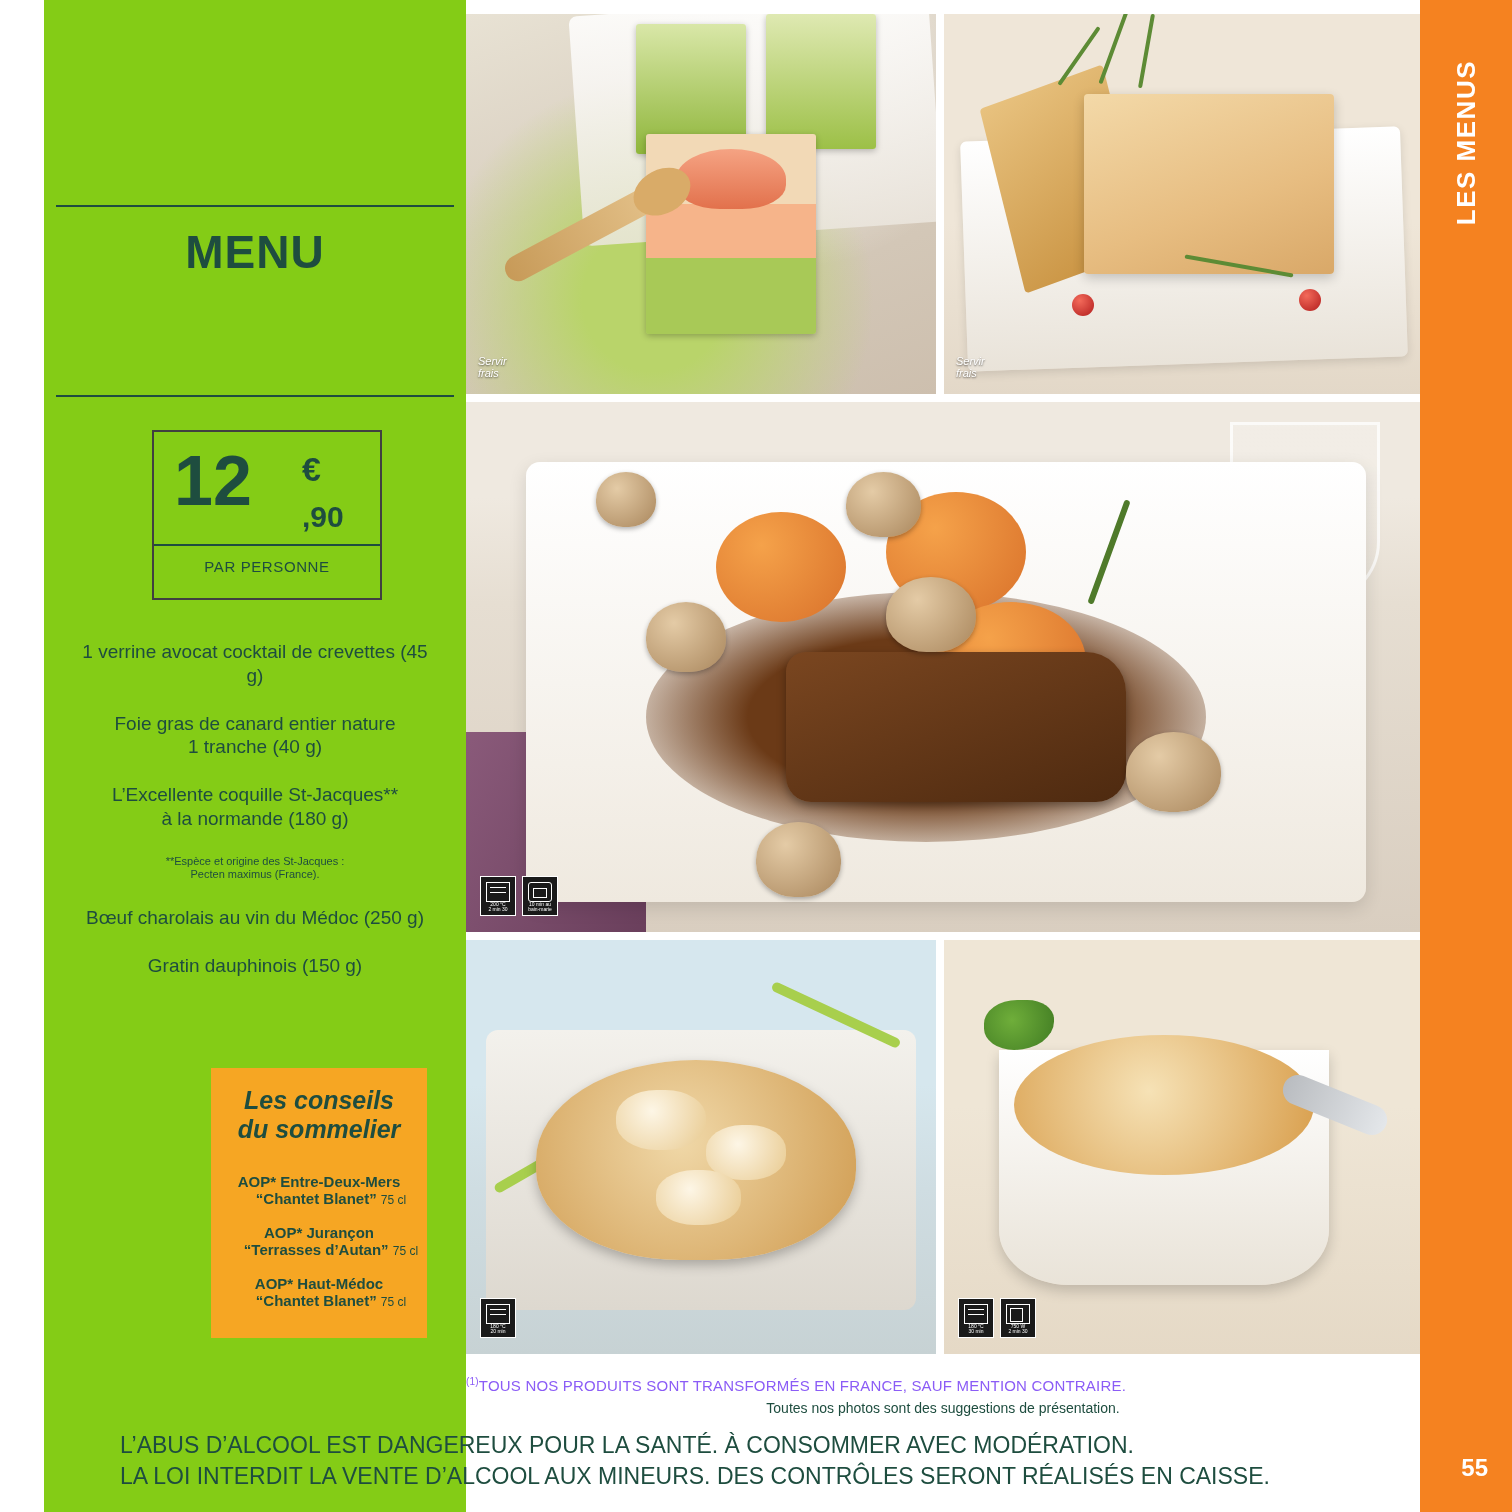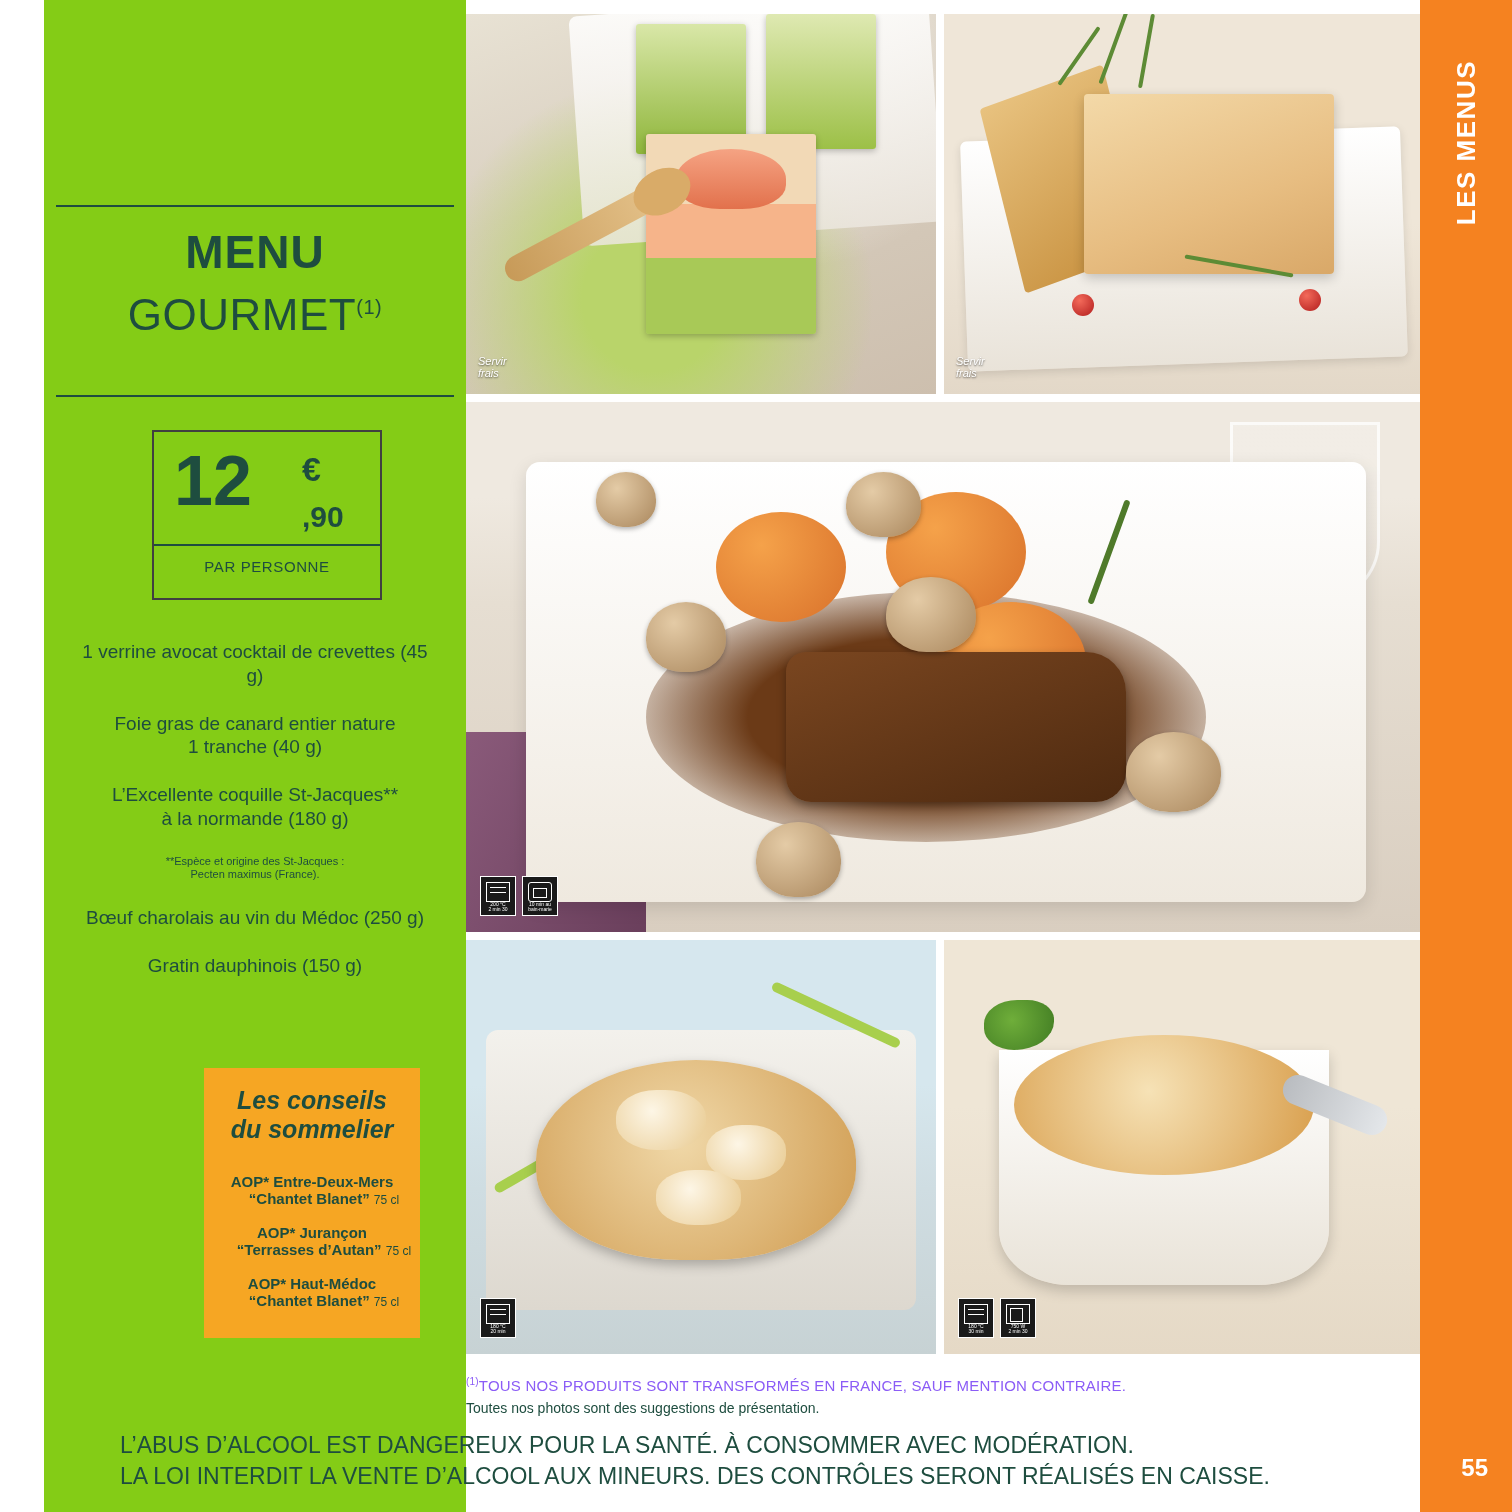--- a/index.html
+++ b/index.html
@@ -143,21 +143,21 @@
     font-family: "Liberation Sans", sans-serif;
   }
   .item.note {
     font-size: 11px;
     line-height: 1.25;
   }
 
   
   .somm-box {
     position: absolute;
-    left: 160px; top: 1068px;
+    left: 167px; top: 1068px;
     width: 216px; height: 270px;
     background: #f6a623;
   }
   .somm-title {
     position: absolute;
     left: 0; top: 18px; width: 100%;
     text-align: center;
     color: #1e4d3f;
     font-weight: bold;
     font-size: 25px;
@@ -409,21 +409,21 @@
     position: absolute;
     left: 466px; top: 1376px; width: 954px;
     color: #8b5cf6;
     font-size: 15px;
     letter-spacing: 0.2px;
   }
   .footnote-1 sup { font-size: 10px; }
   .footnote-2 {
     position: absolute;
     left: 466px; top: 1400px; width: 954px;
-    text-align: left;
+    text-align: center;
     color: #1e4d3f;
     font-size: 14px;
   }
   .legal {
     position: absolute;
     left: 120px; top: 1430px; width: 1290px;
     text-align: left;
     color: #1e4d3f;
     font-size: 23px;
     line-height: 1.35;
@@ -435,23 +435,20 @@
 <div id="page">
 
   <div class="gutter-left"></div>
 
   <div class="peach-col">
 
     <div class="rule top"></div>
 
     <div class="menu-title">MENU</div>
 
-    <div class="menu-sub">
-      <span>GOURMET</span><sup>(1)</sup>
-    </div>
 
     <div class="rule bottom"></div>
 
     <div class="price-box">
       <div class="price-main">12</div>
       <div class="price-euro">€</div>
       <div class="price-cents">,90</div>
       <div class="price-divider"></div>
       <div class="price-per">PAR PERSONNE</div>
     </div>

